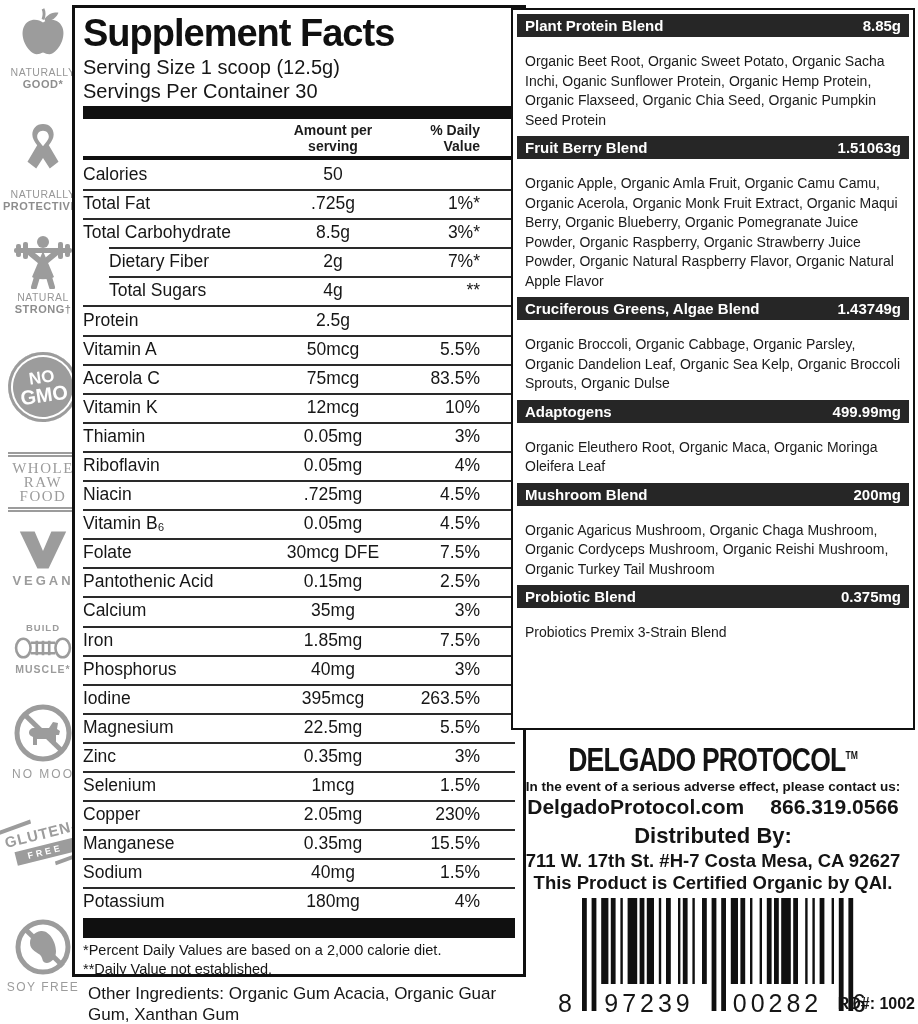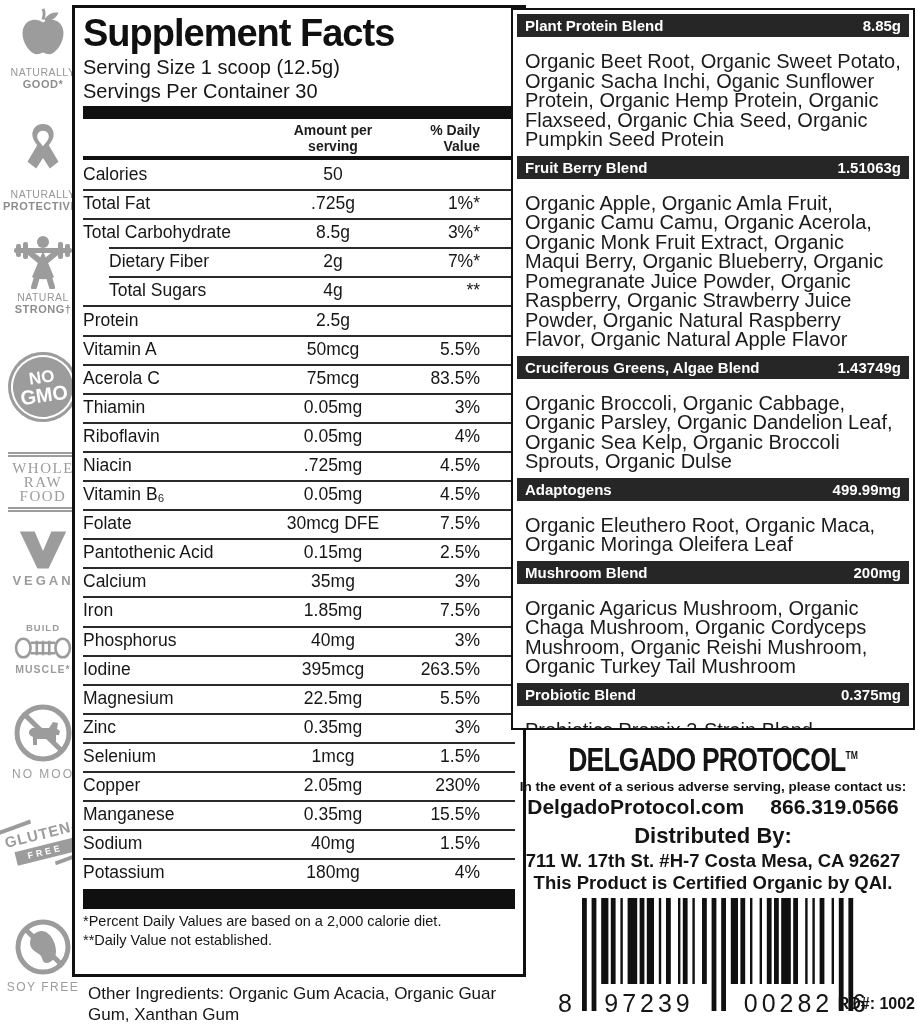--- a/index.html
+++ b/index.html
@@ -56,40 +56,40 @@
   .fdv{width:77px;text-align:right;}
   .bar-bottom{height:20px;background:#101010;margin-top:2px;}
   .footnotes{font-size:14.5px;line-height:19px;padding-top:3px;color:#161616;}
   .other-ing{position:absolute;left:88px;top:983px;width:422px;font-size:17px;line-height:21px;color:#161616;}
 
   
   .blends-box{position:absolute;left:511px;top:8px;width:404px;height:722px;
     border:2px solid #101010;box-sizing:border-box;padding:4px;background:#fff;overflow:hidden;}
   .blend-header{background:#262626;color:#fff;display:flex;justify-content:space-between;
     align-items:center;font-weight:bold;font-size:15px;padding:3px 8px;margin-bottom:2px;gap:44px;}
-  .blend-body{font-size:20px;line-height:19.5px;padding:3px 8px 6px 8px;color:#1b1b1b;margin-top:12px;}
+  .blend-body{font-size:14px;line-height:19.5px;padding:3px 8px 6px 8px;color:#1b1b1b;margin-top:12px;}
 
   
   .brand{position:absolute;left:511px;top:736px;width:404px;text-align:center;color:#141414;}
   .brand-title{font-weight:bold;font-size:34px;line-height:38px;transform:scaleX(.78);
     transform-origin:center;letter-spacing:-1px;white-space:nowrap;}
   .brand-title sup{font-size:11px;letter-spacing:0;vertical-align:super;}
   .brand-contact{font-size:13.5px;font-weight:bold;margin-top:1px;}
   .brand-web{font-size:21px;font-weight:bold;margin-top:1px;}
   .brand-web span{display:inline-block;}
   .brand-web .gap{width:26px;}
   .brand-dist{font-size:22px;font-weight:bold;margin-top:4px;}
   .brand-addr{font-size:18.5px;font-weight:bold;margin-top:1px;}
   .brand-cert{font-size:18.5px;font-weight:bold;}
   .barcode-wrap{position:relative;width:262px;height:118px;margin:4px auto 0 auto;}
   .barcode-wrap svg{position:absolute;left:0;top:0;fill:#101010;}
   .bd{position:absolute;bottom:-2px;font-size:25px;color:#161616;letter-spacing:4px;}
   .bd8{left:-24px;}
   .bdg1{left:14px;width:106px;text-align:center;}
-  .bdg2{left:155px;width:103px;text-align:center;}
+  .bdg2{left:144px;width:103px;text-align:center;}
   .bd6{right:-26px;}
   .rd-number{position:absolute;left:511px;top:995px;width:404px;text-align:right;
     font-size:16px;font-weight:bold;color:#141414;}
 </style>
 </head>
 <body>
 
 <div class="side-item" style="top:6px">
   <svg width="56" height="58" viewBox="0 0 56 60" fill="#9c9c9c">
     <path d="M28 3c2 4 1 8 0 11" stroke="#9c9c9c" stroke-width="3" fill="none"></path>
@@ -235,20 +235,25 @@
         <span class="fname">Vitamin A</span>
         <span class="famt">50mcg</span>
         <span class="fdv">5.5%</span>
       </div>
       <div class="frow">
         <span class="fname">Acerola C</span>
         <span class="famt">75mcg</span>
         <span class="fdv">83.5%</span>
       </div>
       <div class="frow">
+        <span class="fname">Vitamin K</span>
+        <span class="famt">12mcg</span>
+        <span class="fdv">10%</span>
+      </div>
+      <div class="frow">
         <span class="fname">Thiamin</span>
         <span class="famt">0.05mg</span>
         <span class="fdv">3%</span>
       </div>
       <div class="frow">
         <span class="fname">Riboflavin</span>
         <span class="famt">0.05mg</span>
         <span class="fdv">4%</span>
       </div>
       <div class="frow">
@@ -376,21 +381,21 @@
       <div class="blend-header">
         <span>Probiotic Blend</span>
         <span>0.375mg</span>
       </div>
       <div class="blend-body">Probiotics Premix 3-Strain Blend</div>
     </div>
   </div>
 
 <div class="brand">
   <div class="brand-title"><span>DELGADO PROTOCOL</span><sup>TM</sup></div>
-  <div class="brand-contact">In the event of a serious adverse serving, please contact us:</div>
+  <div class="brand-contact">In the event of a serious adverse effect, please contact us:</div>
   <div class="brand-web">
     <span>DelgadoProtocol.com</span><span class="gap"></span><span>866.319.0566</span>
   </div>
   <div class="brand-dist">Distributed By:</div>
   <div class="brand-addr">711 W. 17th St. #H-7  Costa Mesa, CA 92627</div>
   <div class="brand-cert">This Product is Certified Organic by QAI.</div>
   <div class="barcode-wrap">
     <svg id="barcode-svg" width="272" height="113" viewBox="0 0 272 113">
         <rect x="0.0" y="0" width="4.8" height="113"></rect>
         <rect x="9.6" y="0" width="4.8" height="113"></rect>

